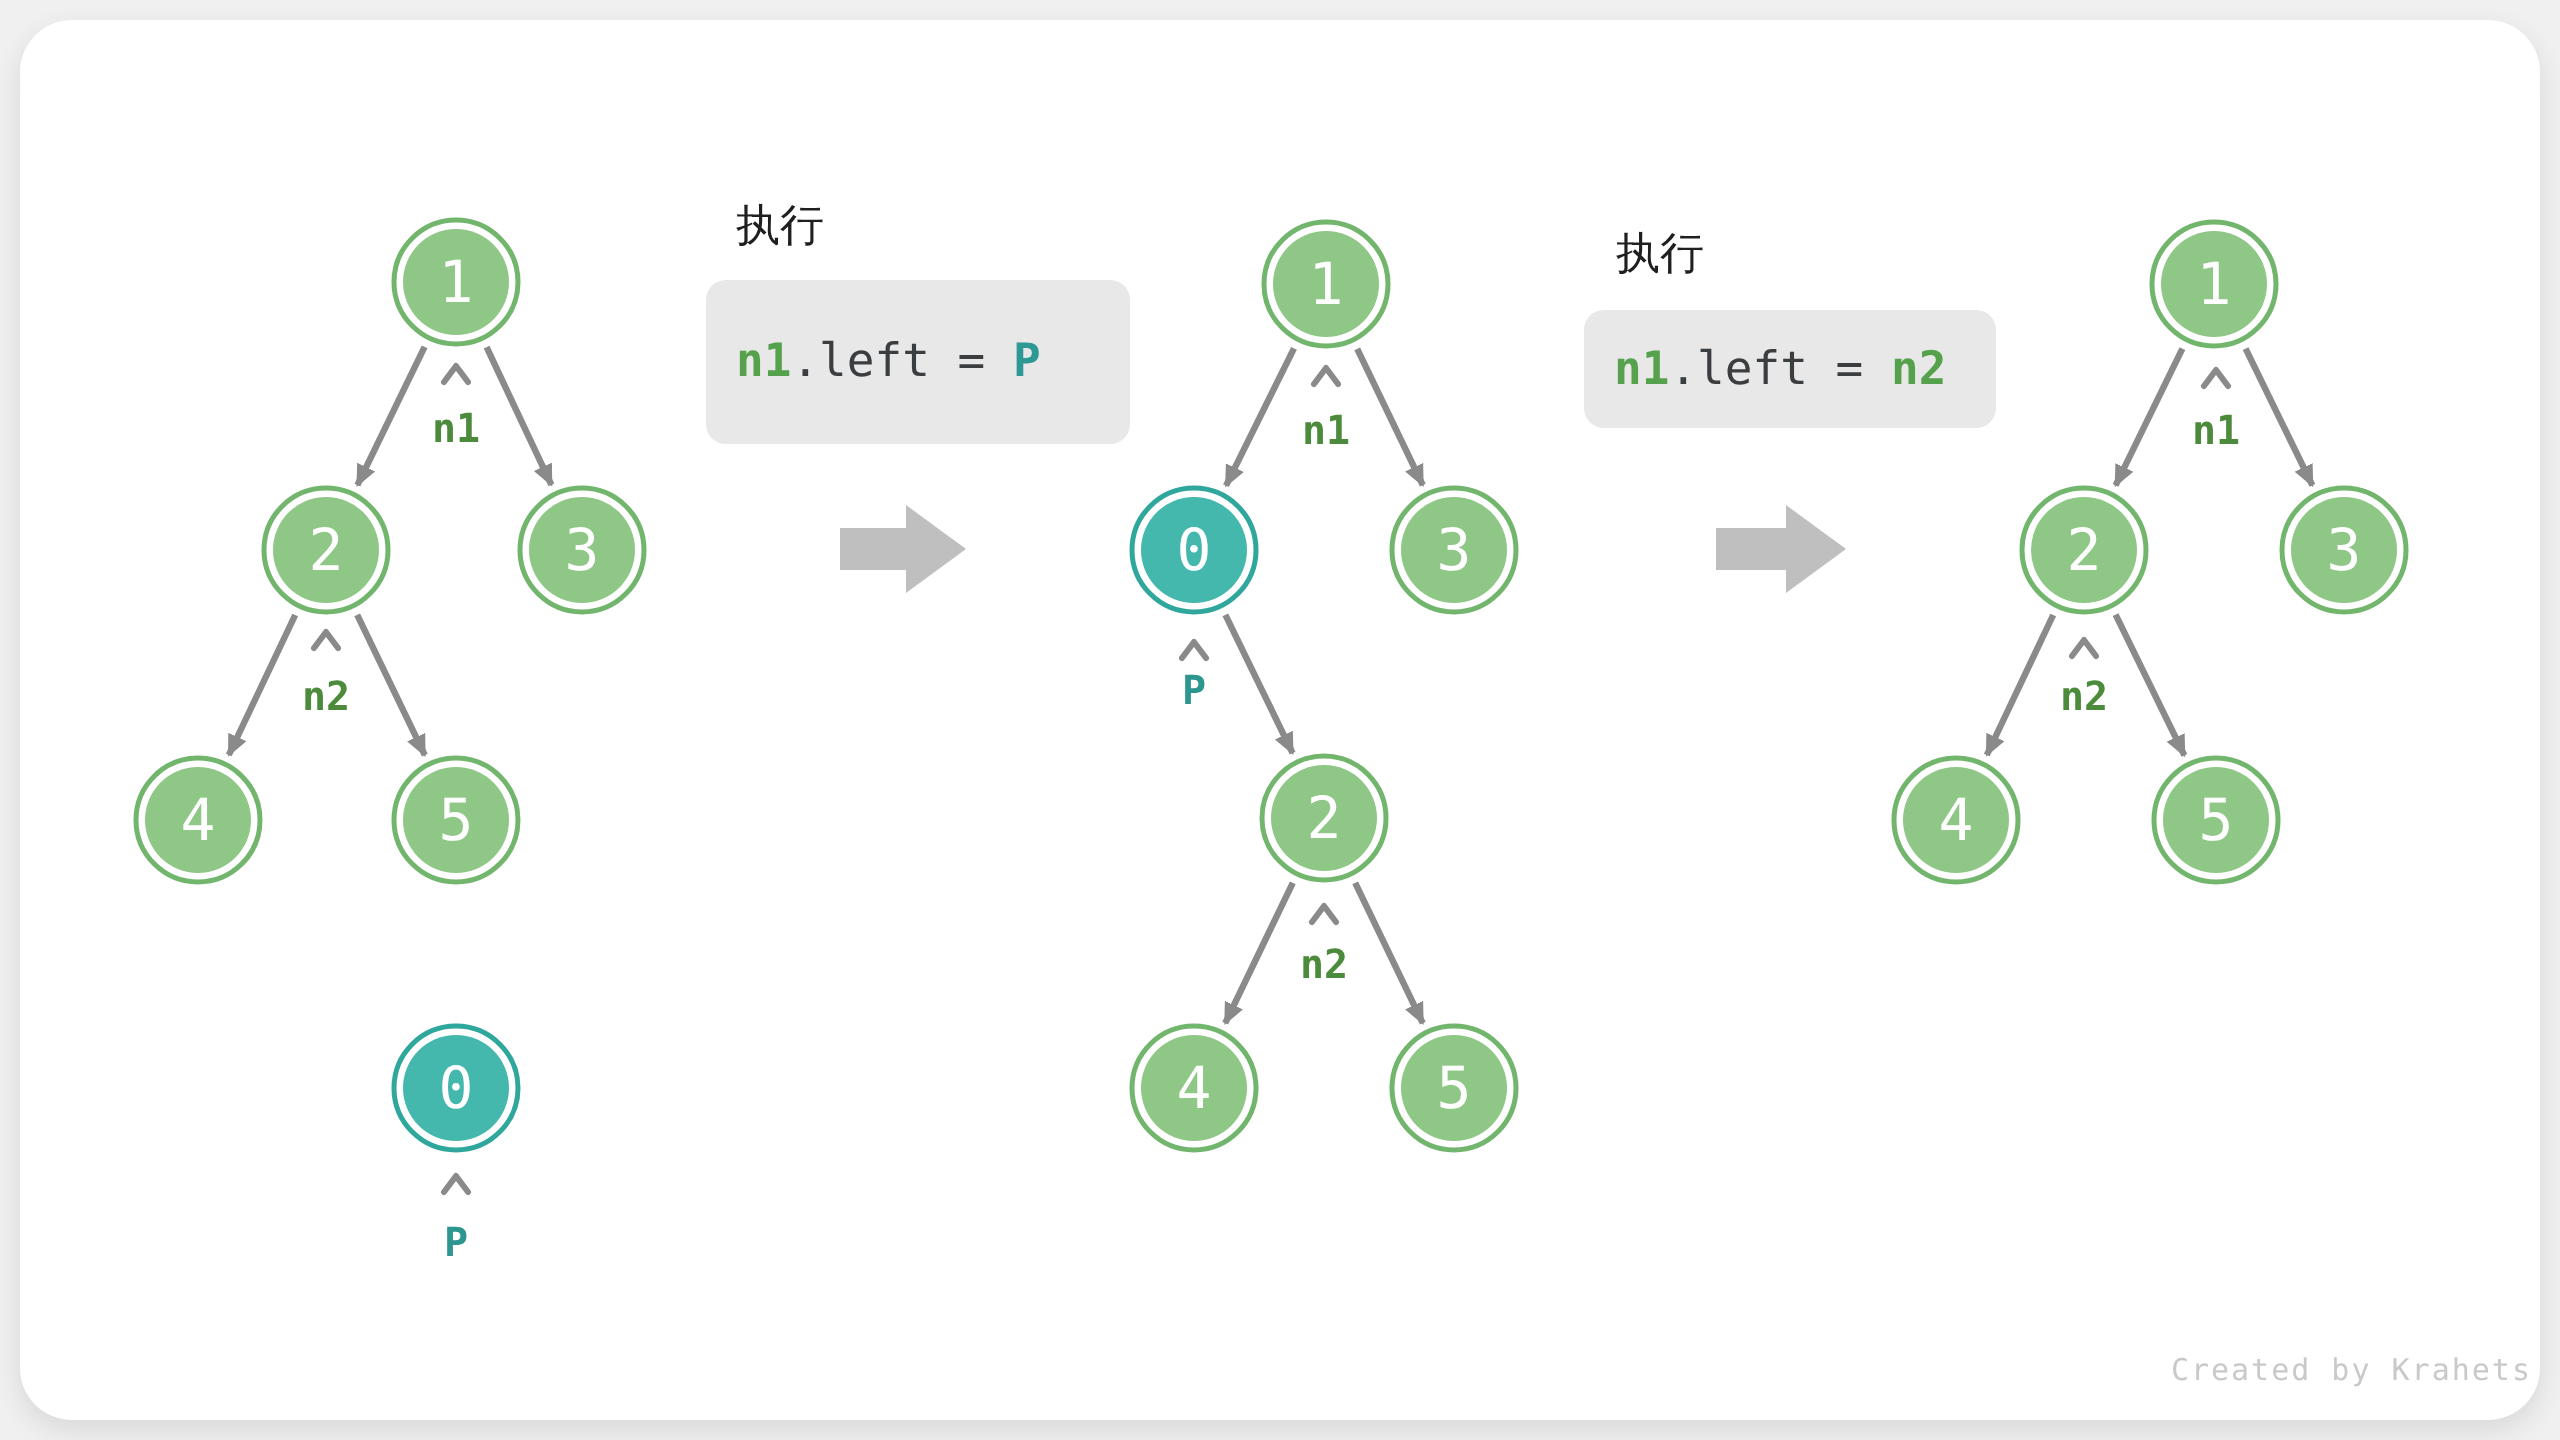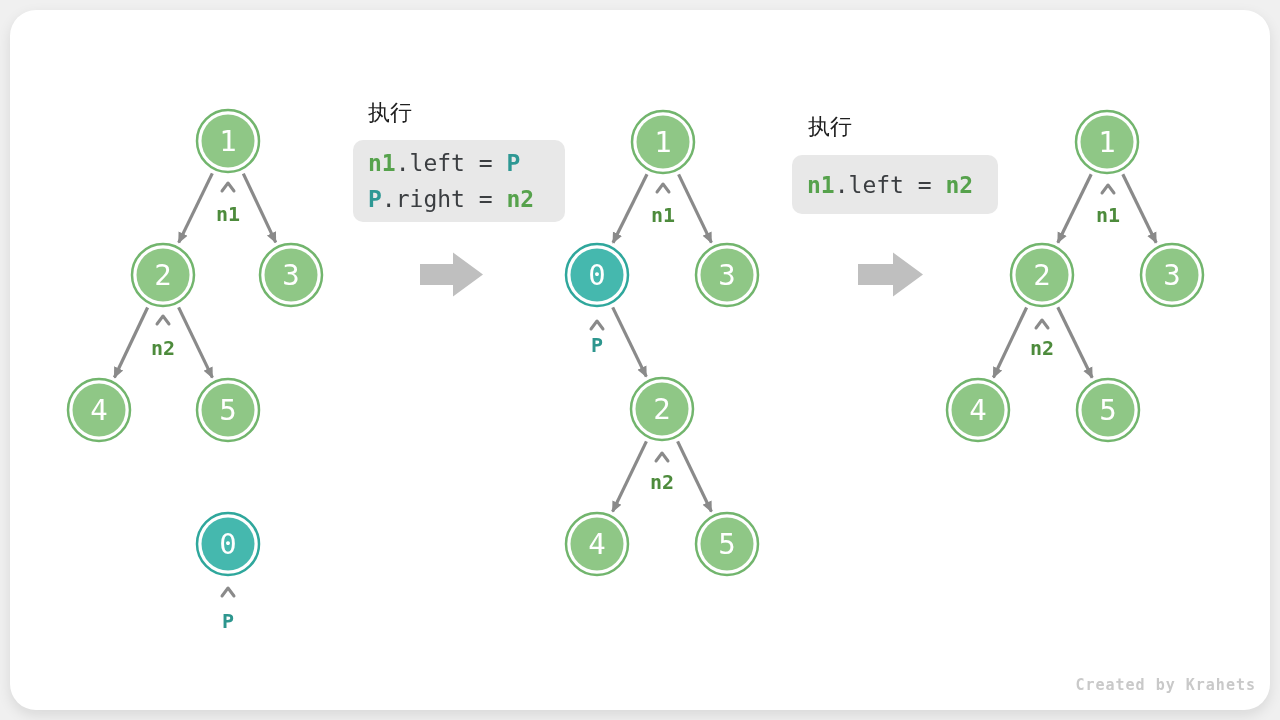--- a/index.html
+++ b/index.html
@@ -50,23 +50,23 @@
     position:absolute;background:var(--code-bg);border-radius:10px;
     font-family:"DejaVu Sans Mono",monospace;font-size:23px;
     color:var(--code-plain);
     display:flex;flex-direction:column;justify-content:center;
   }
   .code-line{white-space:pre;line-height:36px;padding:0 15px;}
   .tok-green{color:var(--code-green);font-weight:bold;}
   .tok-teal{color:var(--code-teal);font-weight:bold;}
   .tok-plain{color:var(--code-plain);}
   .watermark{
-    position:absolute;right:24px;top:676px;
+    position:absolute;right:14px;top:676px;
     font-family:"DejaVu Sans Mono",monospace;font-size:15px;
-    color:var(--watermark);letter-spacing:1px;font-weight:bold;
+    color:var(--watermark);letter-spacing:1px;
   }
 </style>
 </head>
 <body>
 
 <div class="card"></div>
 
 <svg class="diagram" width="1280" height="720" viewBox="0 0 1280 720">
   <defs>
     <marker id="ah" markerWidth="12" markerHeight="12" refX="10" refY="6" orient="auto" markerUnits="userSpaceOnUse">
@@ -204,21 +204,20 @@
       <circle class="ring-green" cx="1108" cy="410" r="31"></circle>
       <circle class="core-green" cx="1108" cy="410" r="26.5"></circle>
       <text class="node-value" x="1108" y="420">5</text>
     </g>
   </g>
 </svg>
 
 <div class="exec-title" style="left:368px;top:98px;">执行</div>
 <div class="code-box" style="left:353px;top:140px;width:212px;height:82px;">
   <div class="code-line"><span class="tok-green">n1</span><span class="tok-plain">.left = </span><span class="tok-teal">P</span></div>
-  <div class="code-line"><span class="tok-teal">P</span><span class="tok-plain">.right = </span><span class="tok-green">n2</span></div>
 </div>
 
 <div class="exec-title" style="left:808px;top:112px;">执行</div>
 <div class="code-box" style="left:792px;top:155px;width:206px;height:59px;">
   <div class="code-line"><span class="tok-green">n1</span><span class="tok-plain">.left = </span><span class="tok-green">n2</span></div>
 </div>
 
 <div class="watermark">Created by Krahets</div>
 
 </body></html>

